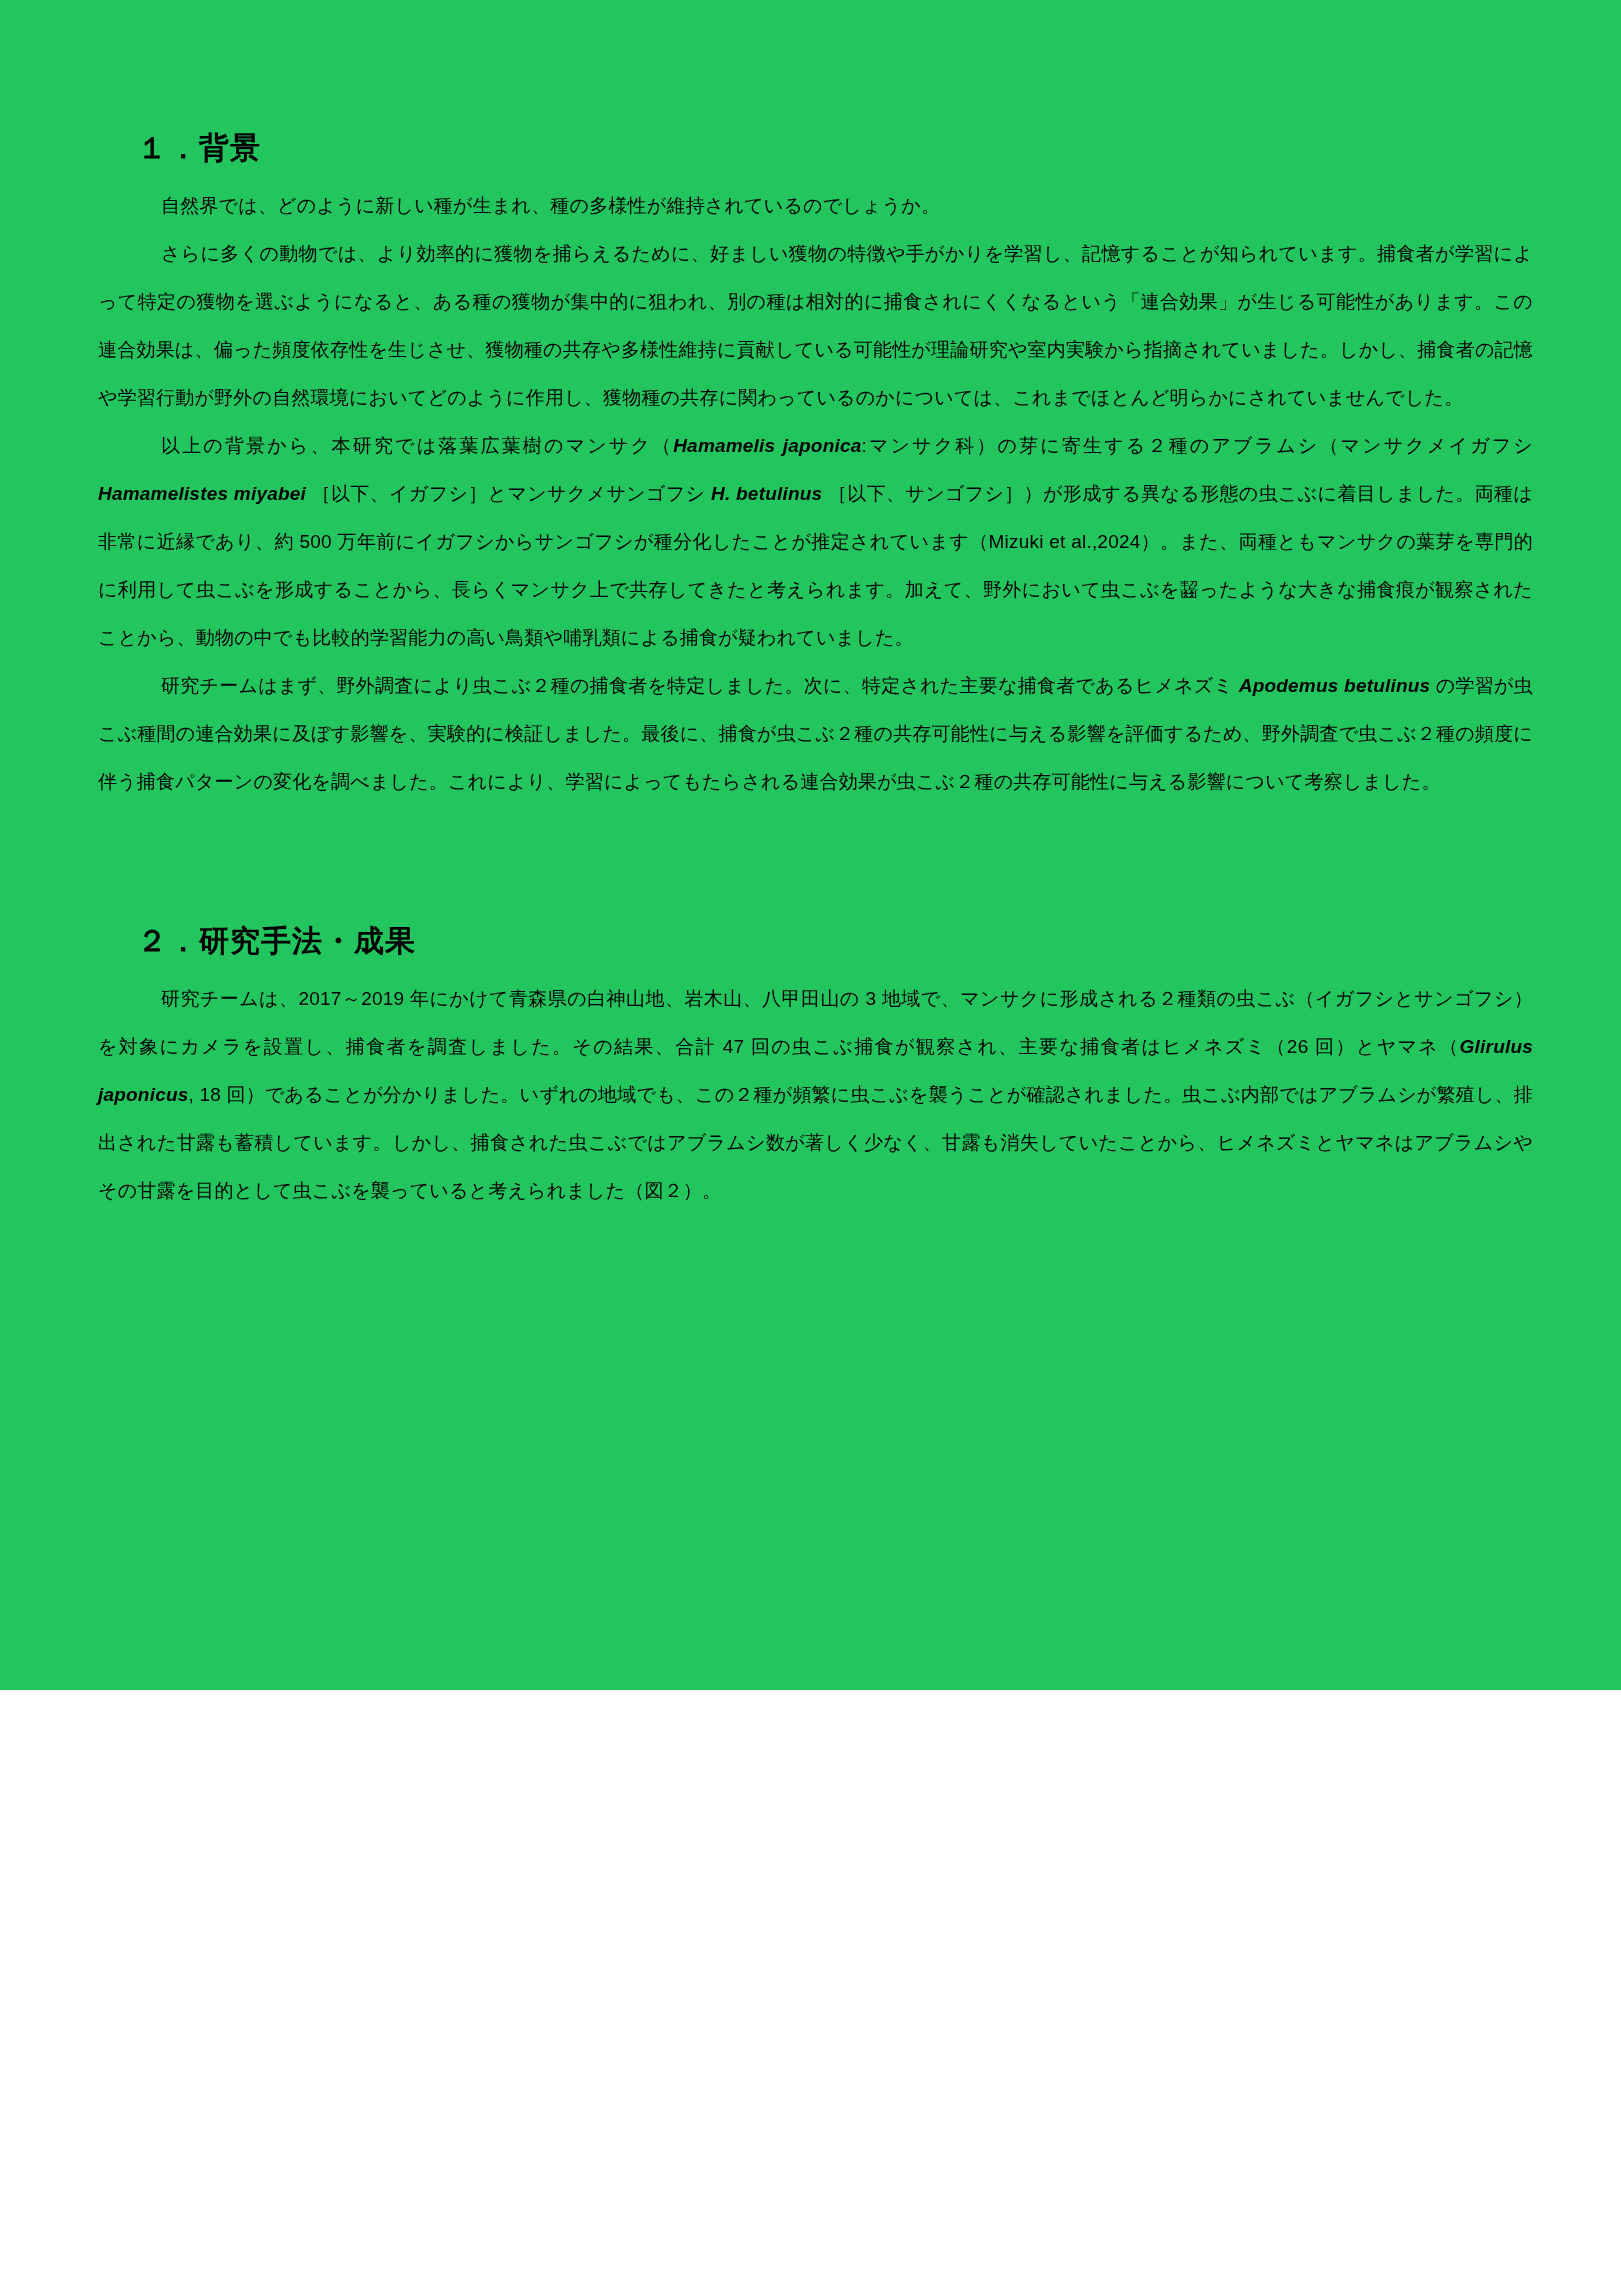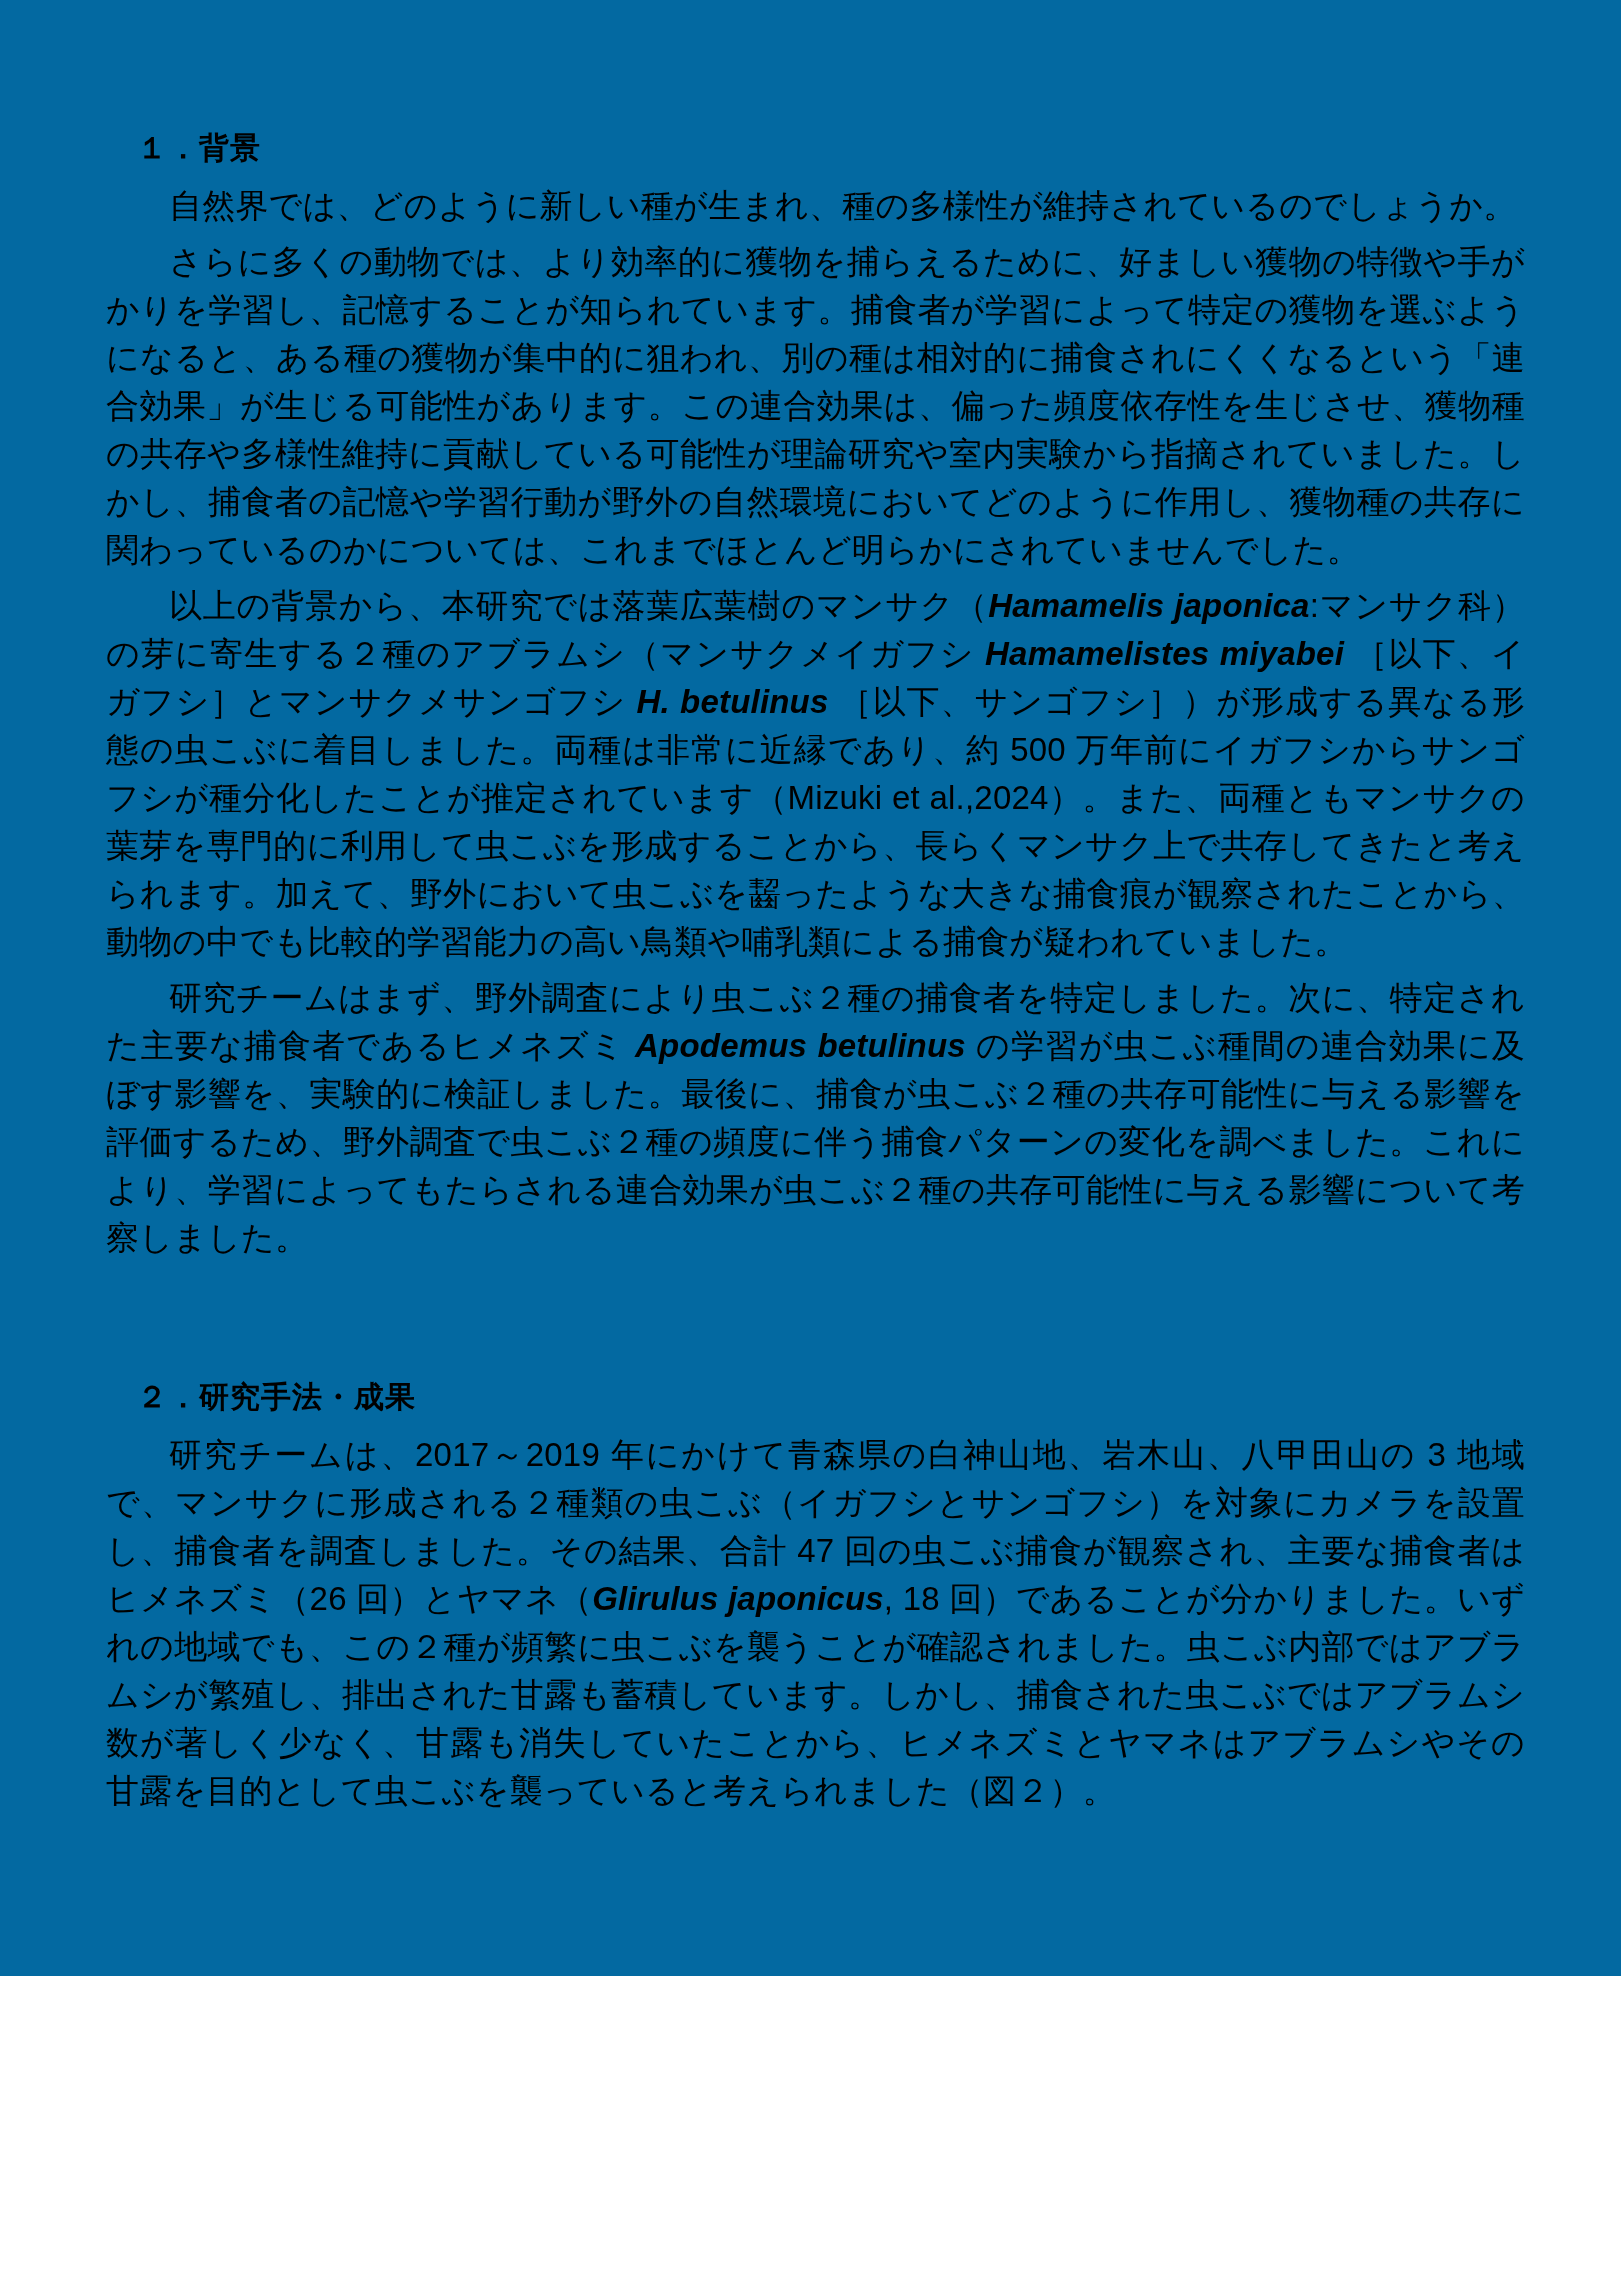--- a/index.html
+++ b/index.html
@@ -10,37 +10,37 @@
   body {
     width: 1621px;
     height: 2293px;
     overflow: hidden;
     font-family: "Liberation Sans", "DejaVu Sans", sans-serif;
     color: #000000;
   }
   .page {
     box-sizing: border-box;
     width: 1621px;
-    height: 1976px;
-    background: #0369a1;
+    height: 1690px;
+    background: #22c55e;
     padding: 123px 88px 0 98px;
   }
   .sec-heading {
     font-size: 30px;
     font-weight: bold;
     line-height: 49px;
     margin: 0 0 9.8px 39px;
     letter-spacing: 1px;
   }
   section.sec + section.sec .sec-heading {
     margin-top: 110px;
   }
   .para {
-    margin: 8px;
-    font-size: 33px;
+    margin: 0;
+    font-size: 19px;
     line-height: 48px;
     text-align: justify;
     text-justify: inter-ideograph;
     text-indent: 63px;
     letter-spacing: 0.2px;
   }
   .para em {
     font-style: italic;
     font-weight: bold;
   }

